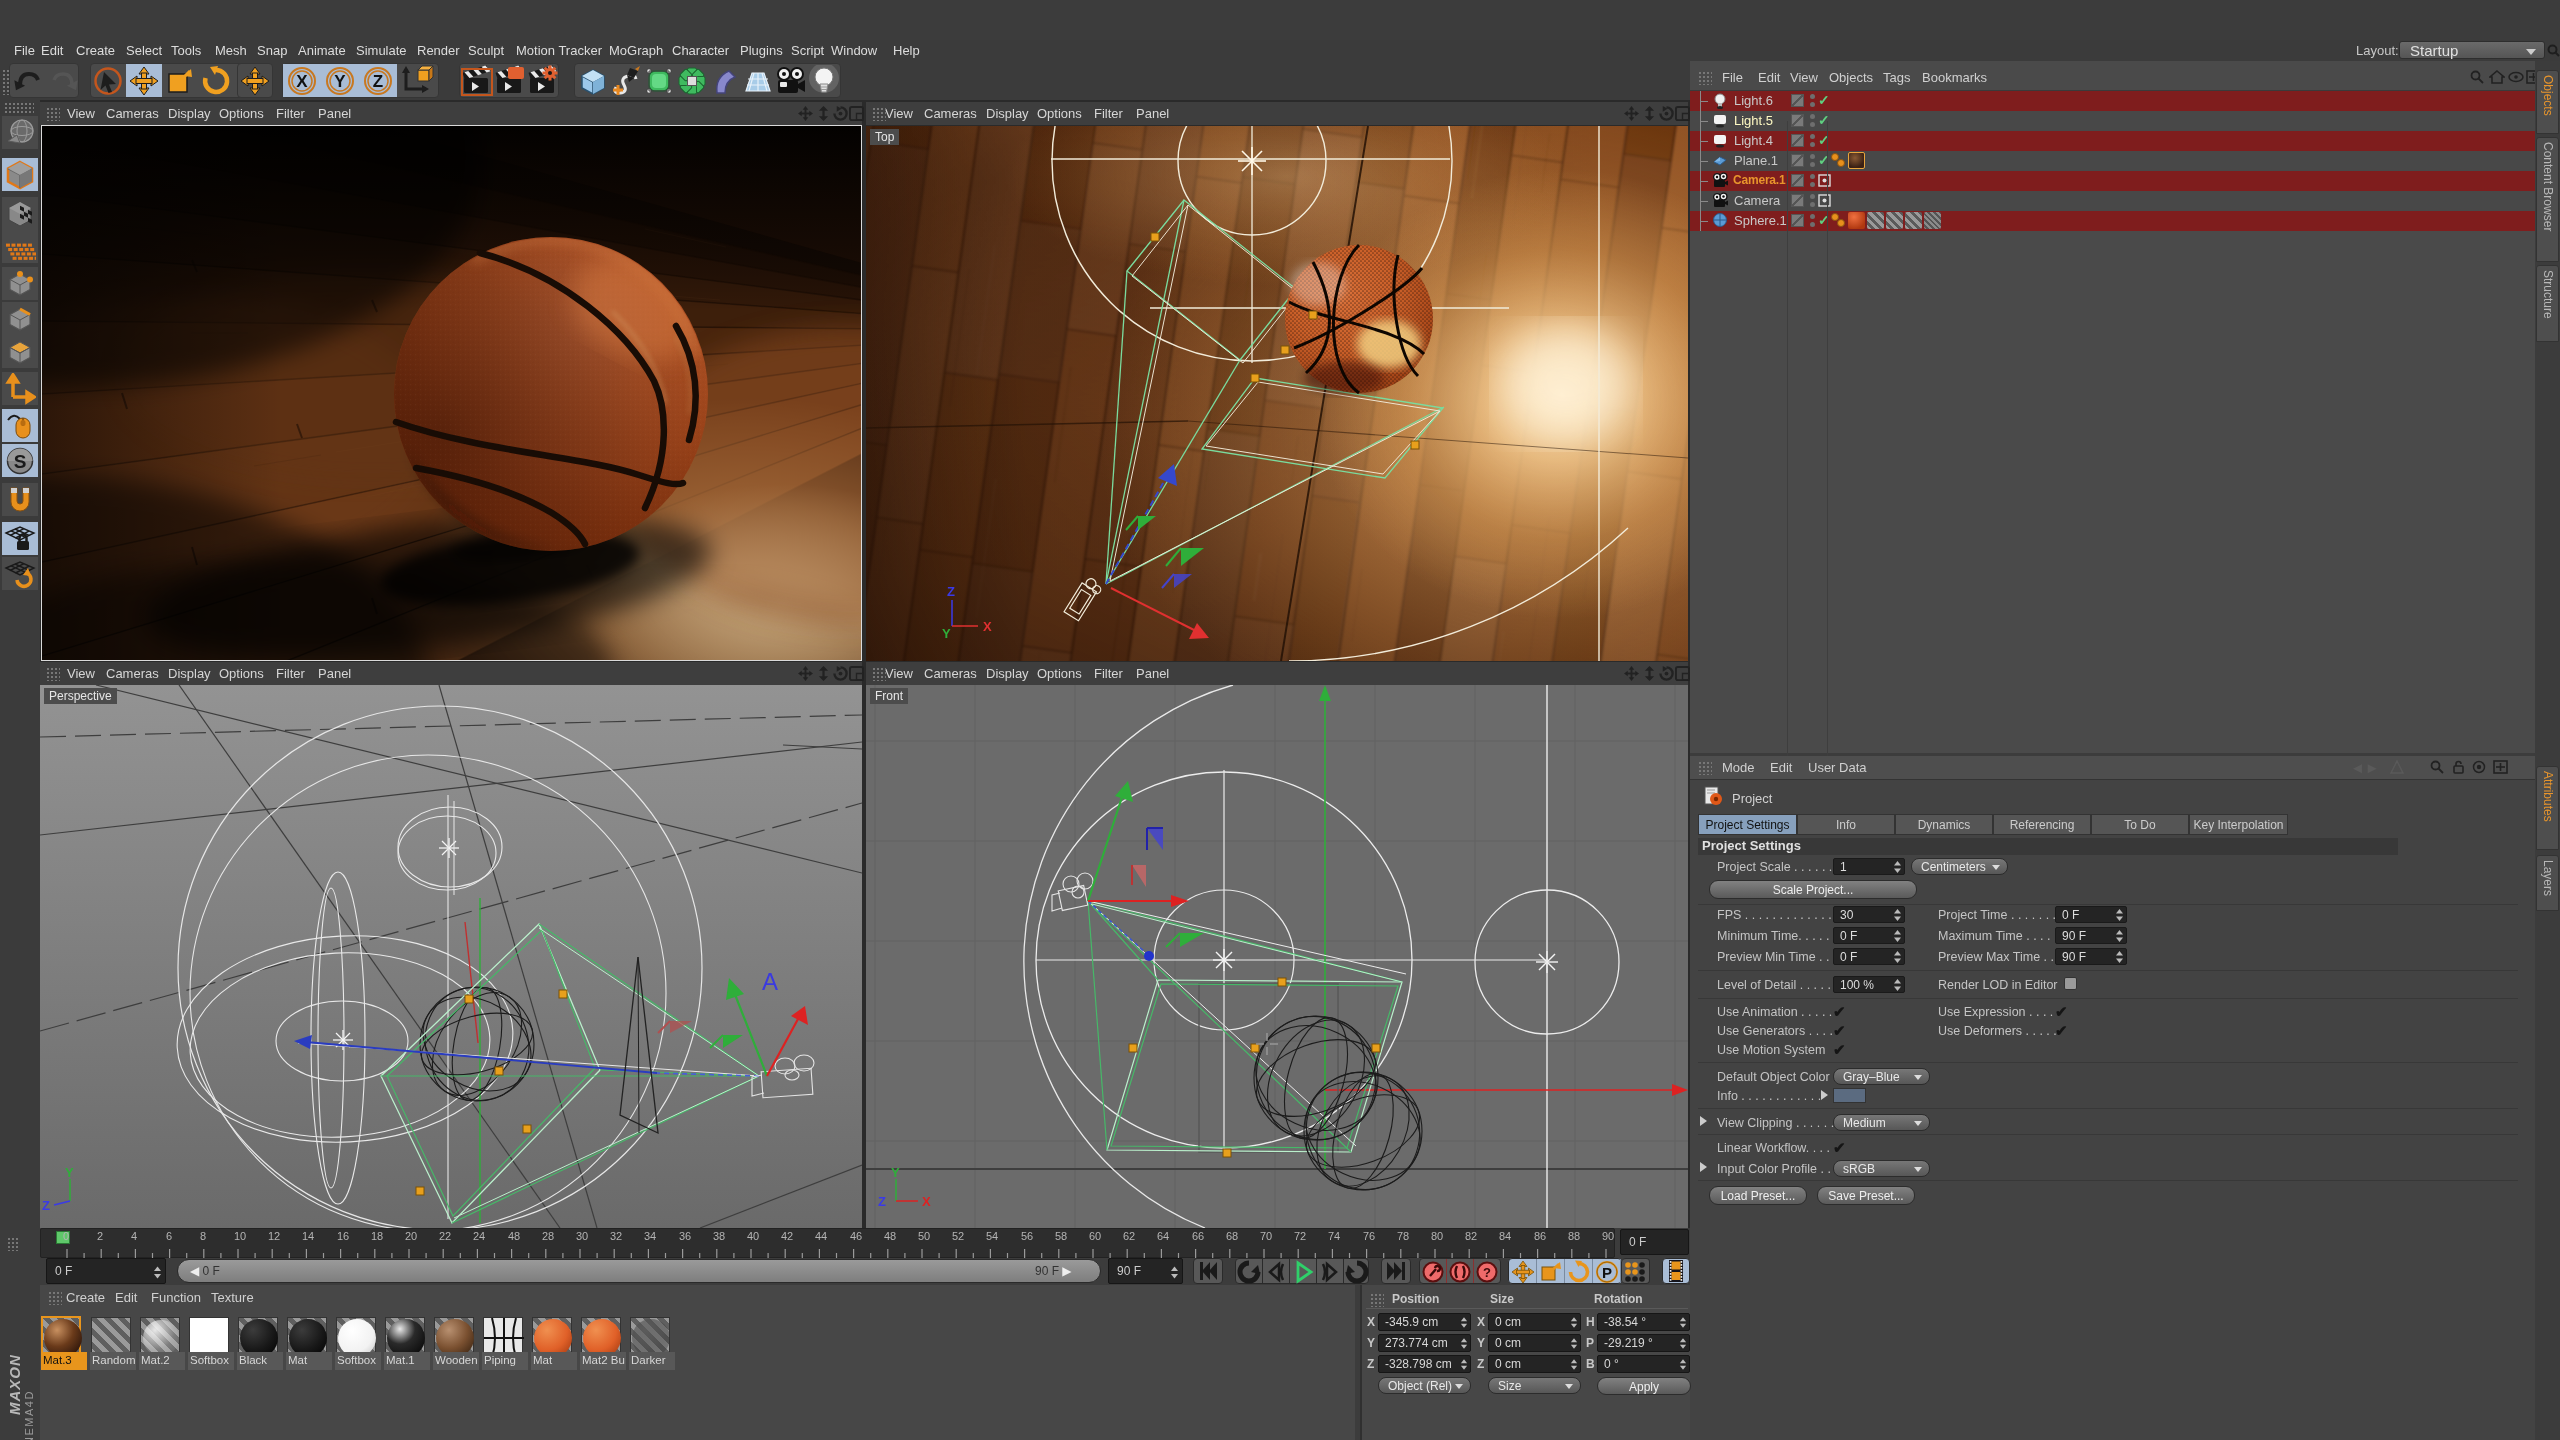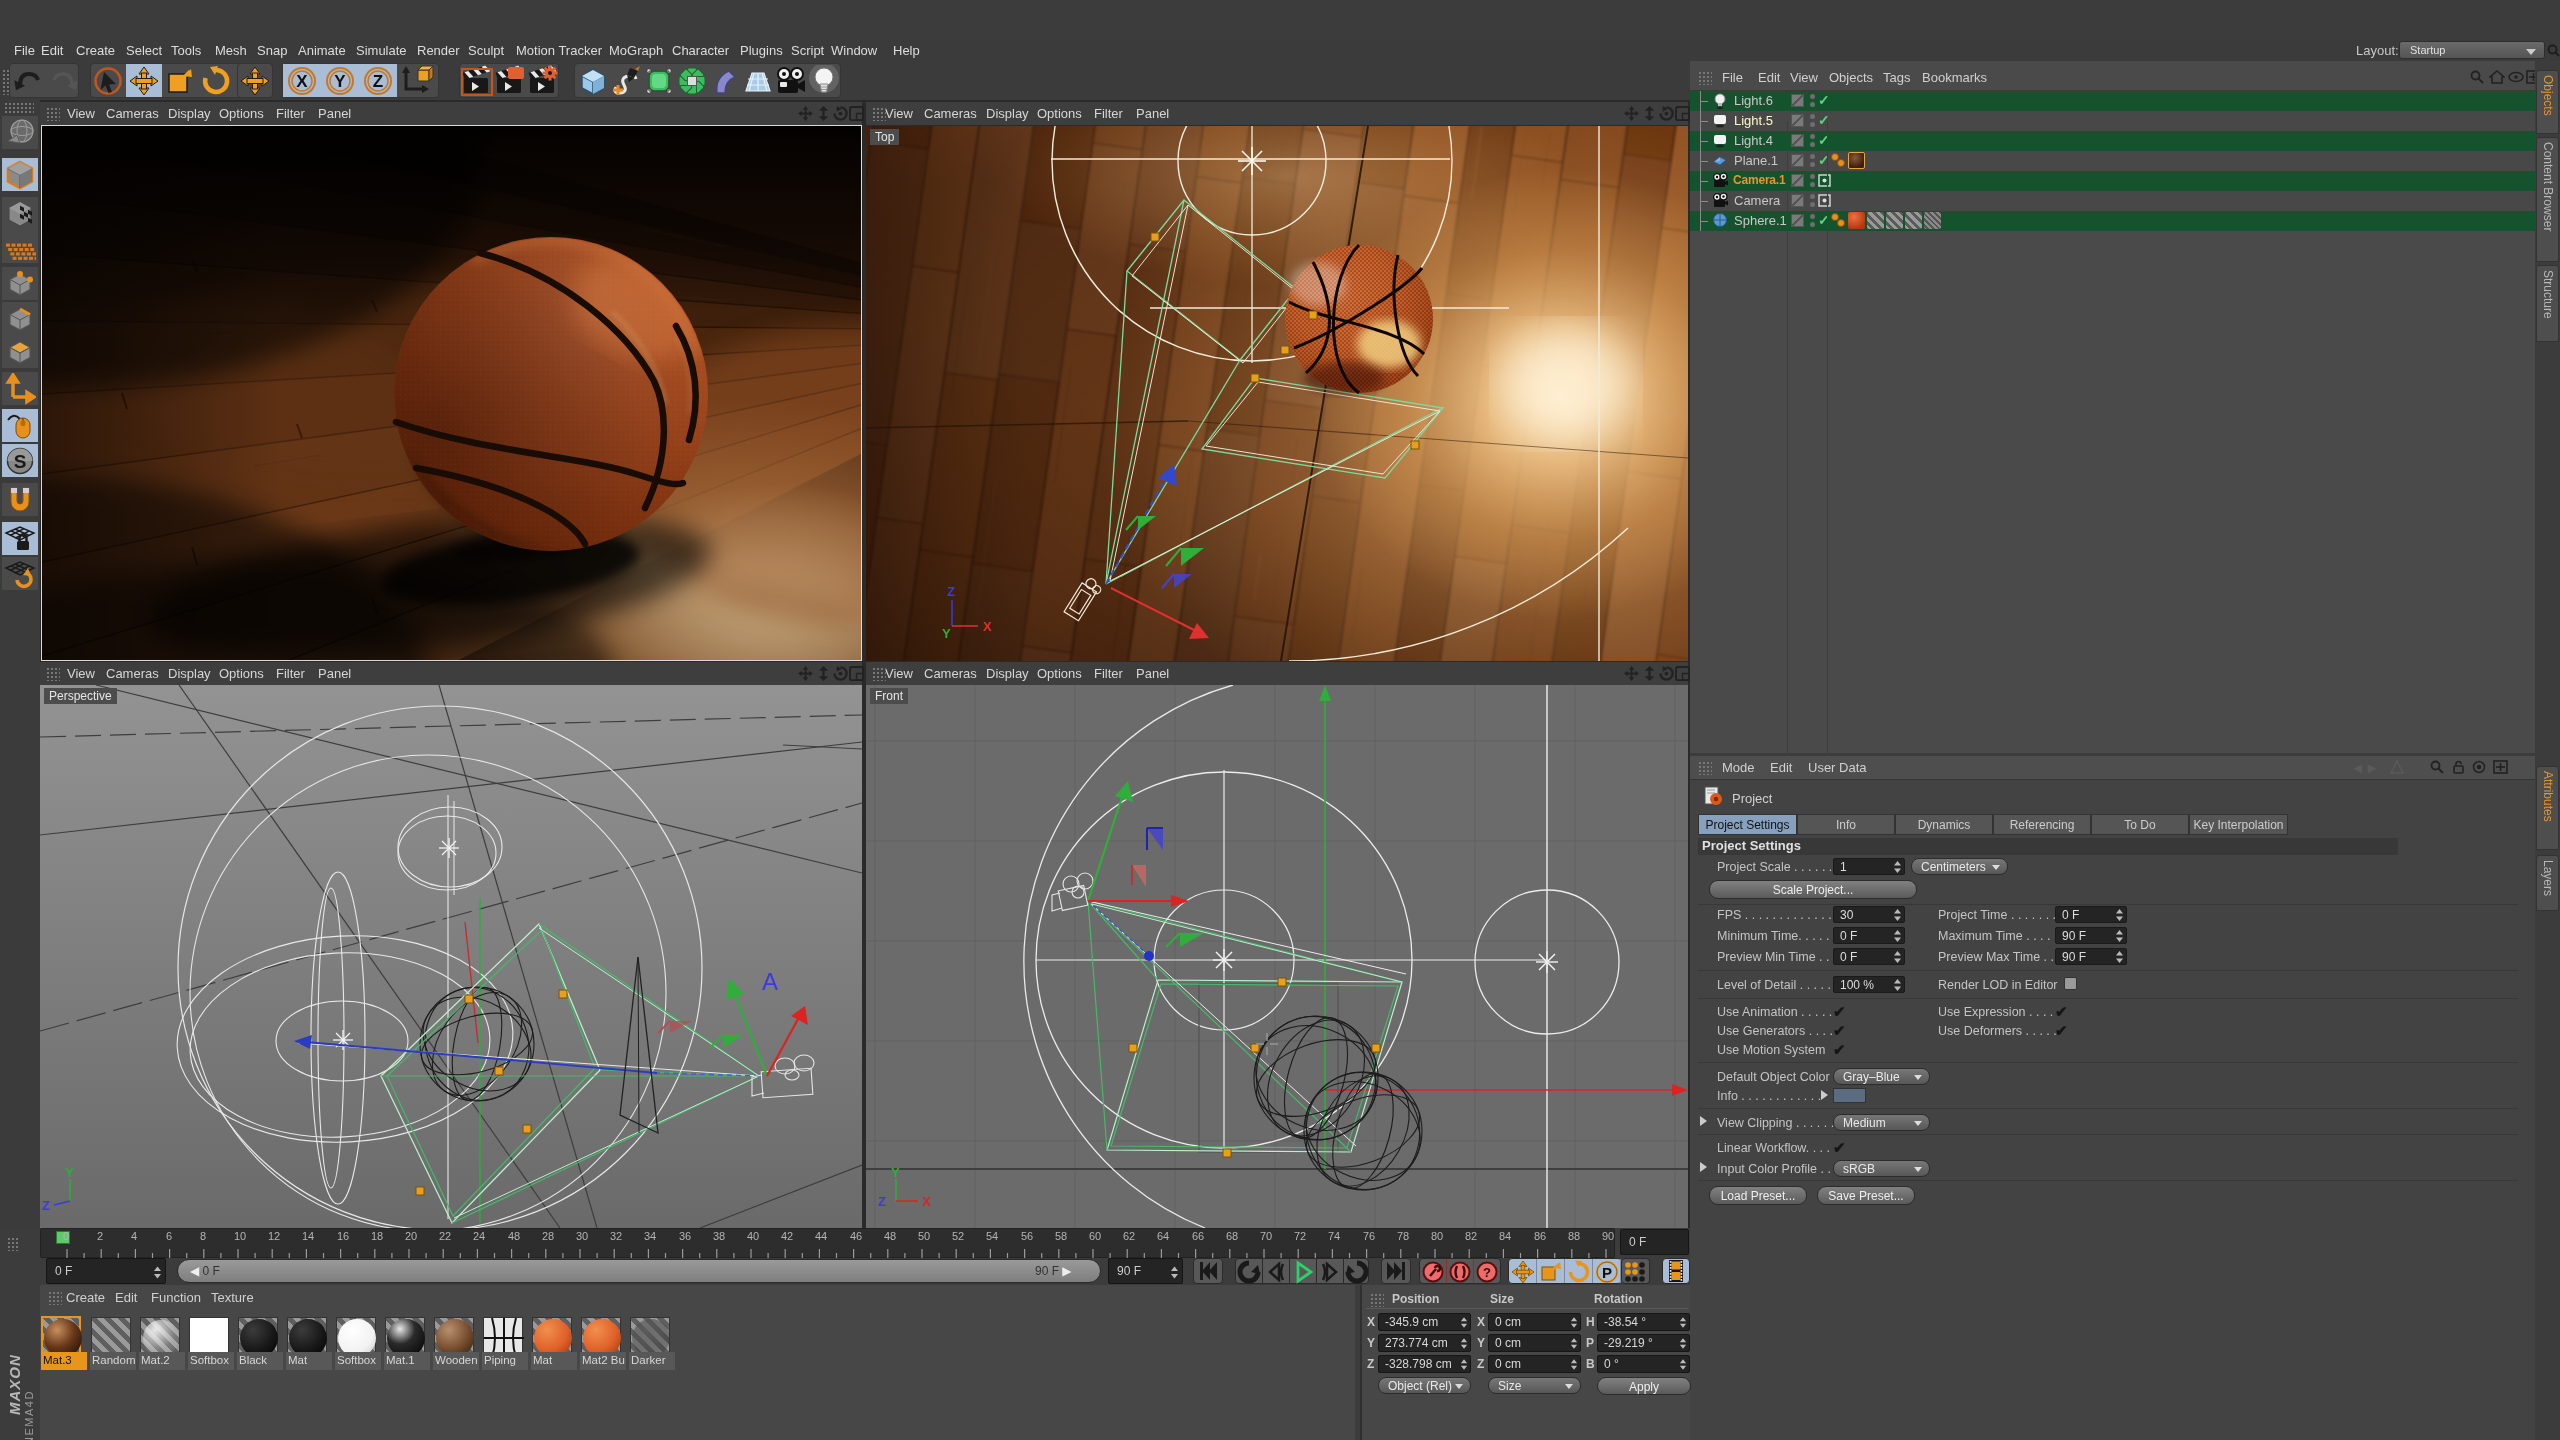--- a/index.html
+++ b/index.html
@@ -2,42 +2,42 @@
 <html><head><meta charset="utf-8">
 <style>
 *{margin:0;padding:0;box-sizing:border-box;}
 html,body{width:2560px;height:1440px;overflow:hidden;background:#3c3c3c;font-family:"Liberation Sans",sans-serif;}
 .abs{position:absolute;}
 #root{position:absolute;left:0;top:0;width:2272px;height:1440px;margin-top:40px;}
 
 #menubar{left:0;top:0;width:2560px;height:21px;background:#3b3b3b;color:#dcdcdc;font-size:13px;}
 #menubar .mi{position:absolute;top:3px;white-space:nowrap;}
 #layoutlbl{position:absolute;top:3px;left:2356px;color:#c8c8c8;}
-#layoutdd{position:absolute;left:2399px;top:1px;width:146px;height:18px;background:linear-gradient(#6a6a6a,#555);border:1px solid #2e2e2e;border-radius:3px;color:#e0e0e0;font-size:11px;line-height:17px;padding-left:10px;}
+#layoutdd{position:absolute;left:2399px;top:1px;width:146px;height:18px;background:linear-gradient(#6a6a6a,#555);border:1px solid #2e2e2e;border-radius:3px;color:#e0e0e0;font-size:15px;line-height:17px;padding-left:10px;}
 #layoutdd:after{content:"";position:absolute;right:8px;top:7px;border-left:5px solid transparent;border-right:5px solid transparent;border-top:6px solid #ccc;}
 
 #toolbar{left:0;top:21px;width:2560px;height:39px;background:#3b3b3b;}
 .tbgrp{position:absolute;top:2px;height:35px;background:#4a4a4a;border-radius:4px;border:1px solid #353535;}
 .tbtn{position:absolute;top:0;height:33px;}
 .tbtn.hl{background:#a9bdd6;}
 
 #sidebar{left:0;top:60px;width:40px;height:1130px;background:#3b3b3b;}
 .sbtn{position:absolute;left:2px;width:36px;height:33px;background:#4a4a4a;}
 .sbtn.hl{background:#a9bdd6;}
 
 .vphead{position:absolute;height:23px;background:#3e3e3e;color:#d6d6d6;font-size:13px;}
 .vphead .m{position:absolute;top:4px;}
 .vplabel{position:absolute;left:4px;top:3px;background:#4c4c4c;color:#e6e6e6;font-size:12px;padding:1px 5px;}
 .hico{position:absolute;top:4px;width:15px;height:15px;}
 
 #om{left:1690px;top:21px;width:845px;height:692px;background:#4a4a4a;}
 #ommenu{position:absolute;left:0;top:4px;width:845px;height:26px;background:#4a4a4a;border-bottom:1px solid #3a3a3a;color:#d0d0d0;font-size:13px;}
 #omlist{position:absolute;left:0;top:30px;width:845px;height:662px;}
 .omrow{position:absolute;left:0;width:845px;height:20px;font-size:13px;color:#c6c6c6;}
-.omrow.odd{background:#14532d;}
+.omrow.odd{background:#7f1d1d;}
 .omrow.even{background:#484848;}
 
 #am{left:1690px;top:716px;width:845px;height:724px;background:#434343;}
 #ammenu{position:absolute;left:0;top:0;width:845px;height:24px;background:#4e4e4e;border-bottom:1px solid #333;color:#d0d0d0;font-size:13px;}
 .amtab{position:absolute;top:0;height:21px;background:#555;border:1px solid #333;color:#ccc;font-size:12px;text-align:center;line-height:20px;white-space:nowrap;overflow:hidden;}
 .amtab.sel{background:#87a0bd;color:#111;}
 .amlabel{position:absolute;color:#c4c4c4;font-size:12.5px;white-space:nowrap;}
 .amfield{position:absolute;height:17px;background:#242424;border:1px solid #1a1a1a;border-radius:2px;color:#ddd;font-size:12px;line-height:16px;padding-left:6px;}
 .amfield .sp{position:absolute;right:2px;top:1px;width:9px;height:14px;}
 .amdrop{position:absolute;height:17px;background:linear-gradient(#777,#575757);border:1px solid #2c2c2c;border-radius:8px;color:#e8e8e8;font-size:12px;line-height:16px;padding-left:9px;}

